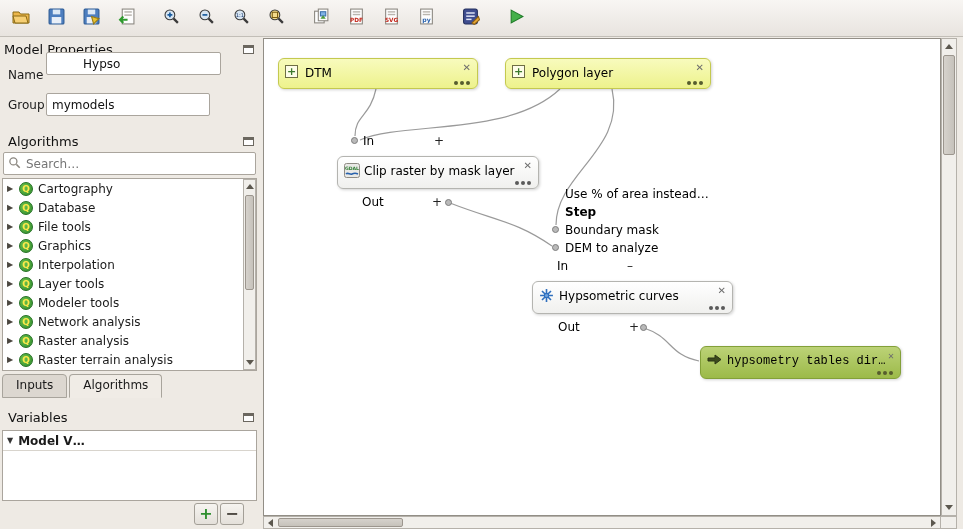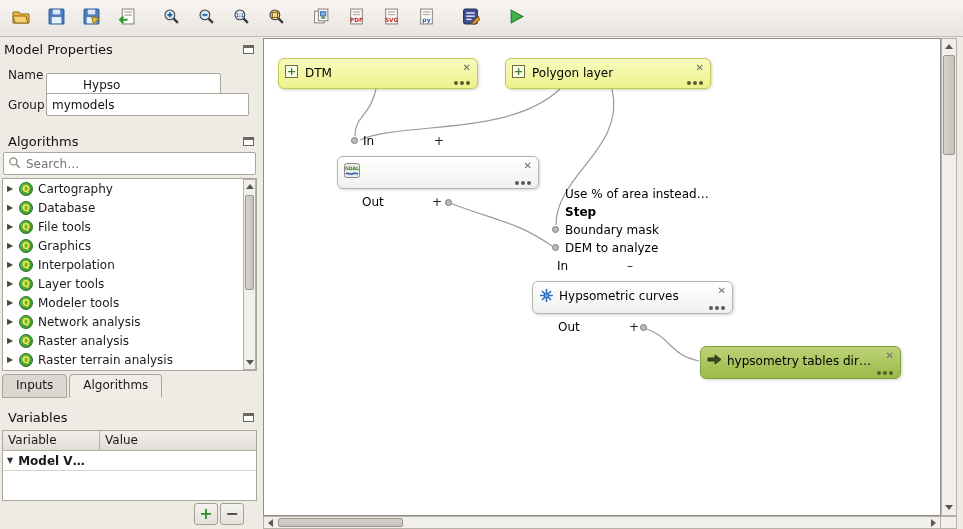--- a/index.html
+++ b/index.html
@@ -74,21 +74,21 @@
   .minus-glyph { color:#4a463f; font-size:16px; font-weight:bold; line-height:1; }
   
   .canvas-wrap {
     position:absolute; left:263px; top:38px; width:678px; height:478px;
     background:#fff; border:1px solid #928e86; overflow:hidden;
   }
   .wires { position:absolute; left:0; top:0; pointer-events:none; }
   .node { position:absolute; border-radius:6px; border:1px solid; box-shadow:1px 1px 3px rgba(0,0,0,.18); font-size:12px; }
   .node-input  { background:linear-gradient(#f8fbbd,#edf28c); border-color:#c4c94f; }
   .node-alg    { background:linear-gradient(#ffffff,#f0f0ee); border-color:#b4b4b0; }
-  .node-output { background:linear-gradient(#bcd277,#9cba49); border-color:#83a039; }
+  .node-output { background:linear-gradient(#bcd277,#9cba49); border-color:#83a039;font-family:Liberation Mono, monospace; }
   .ntitle { position:absolute; left:26px; top:7px; white-space:nowrap; color:#000; }
   .nicon  { position:absolute; left:6px; top:6px; }
   .nclose { position:absolute; right:6px; top:3px; font-size:10px; color:#6d6d6d; cursor:default; }
   .ndots  { position:absolute; right:7px; bottom:3px; display:flex; gap:2px; }
   .ndots i { width:4px; height:4px; border-radius:50%; background:#565d2e; display:block; }
   .node-alg .ndots i { background:#5a5a5a; }
   .cv-label { position:absolute; font-size:12px; white-space:nowrap; color:#000; }
   .cv-toggle { position:absolute; font-size:12px; color:#222; cursor:default; }
   .socket { position:absolute; width:7px; height:7px; border-radius:50%; background:#b9b9b9; border:1px solid #7d7d7d; }
   
@@ -232,24 +232,24 @@
           <polygon points="3,2 14,8 3,14" fill="#43b049" stroke="#1f7a28"></polygon>
         </svg>
     </span>
   </div>
 </div>
 
 <div class="phead" style="left:4px; top:42px;">Model Properties</div>
 <span class="float-icon" style="left:243px; top:45px;"></span>
 
 <div class="tlabel" style="left:8px; top:68px;">Name</div>
-<input class="text-input" style="left: 46px; top: 73px; width: 175px; padding-left: 36px;" value="Hypso">
+<input class="text-input" style="left: 46px; top: 52px; width: 175px; padding-left: 36px;" value="Hypso">
 
 <div class="tlabel" style="left:8px; top:98px;">Group</div>
-<input class="text-input" style="left: 46px; top: 93px; width: 203px;" value="mymodels">
+<input class="text-input" style="left: 46px; top: 93px; width: 164px;" value="mymodels">
 
 <div class="phead" style="left:8px; top:134px;">Algorithms</div>
 <span class="float-icon" style="left:243px; top:137px;"></span>
 
 <div class="search-wrap">
   <span class="search-glass">
     <svg width="13" height="13" viewBox="0 0 14 14">
         <circle cx="5.8" cy="5.8" r="3.8" fill="none" stroke="#8a867f" stroke-width="1.4"></circle>
         <path d="M9 9l3.6 3.6" stroke="#8a867f" stroke-width="1.6"></path>
       </svg>
@@ -318,24 +318,20 @@
 
 <div class="tabbar">
   <div class="tab">Inputs</div>
   <div class="tab active">Algorithms</div>
 </div>
 
 <div class="phead" style="left:8px; top:410px;">Variables</div>
 <span class="float-icon" style="left:243px; top:413px;"></span>
 
 <div class="vtable">
-  <div class="vhead">
-    <div class="vc">Variable</div>
-    <div class="vc">Value</div>
-  </div>
   <div class="vrow">
     <span class="tri">▼</span>
     <span>Model V…</span>
   </div>
 </div>
 
 <div class="sq-btn" style="left:194px; top:503px;">
   <span class="plus-glyph">+</span>
 </div>
 <div class="sq-btn" style="left:220px; top:503px;">
@@ -379,20 +375,21 @@
   <div class="cv-toggle" style="left:170px; top:95px;">+</div>
 
   <div class="node node-alg" style="left:73px; top:117px; width:202px; height:33px;">
     <span class="nicon">
       <svg width="16" height="15" viewBox="0 0 16 15">
           <rect x="0.5" y="0.5" width="15" height="14" rx="2" fill="#e9e9e6" stroke="#8f8b84"></rect>
           <text x="8" y="7" font-size="4.6" font-weight="bold" text-anchor="middle" fill="#2e7d32" font-family="DejaVu Sans">GDAL</text>
           <path d="M2 11c2-2 4 1 6 0s4-1 6 0" stroke="#2a62ad" stroke-width="1.6" fill="none"></path>
         </svg>
     </span>
+    <span class="ntitle">Clip raster by mask layer</span>
     <span class="nclose">✕</span>
     <span class="ndots">
         <i></i>
         <i></i>
         <i></i>
       </span>
   </div>
 
   <div class="cv-label" style="left:98px; top:156px;">Out</div>
   <div class="cv-toggle" style="left:168px; top:156px;">+</div>

